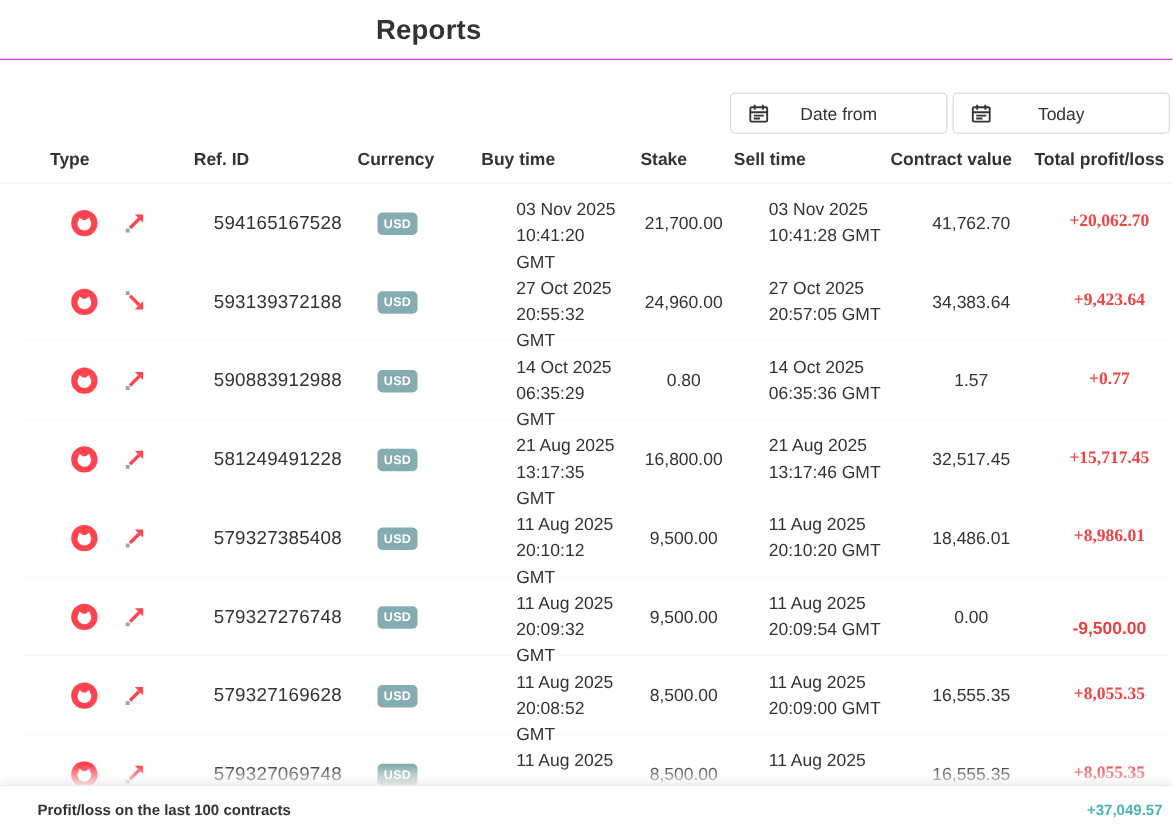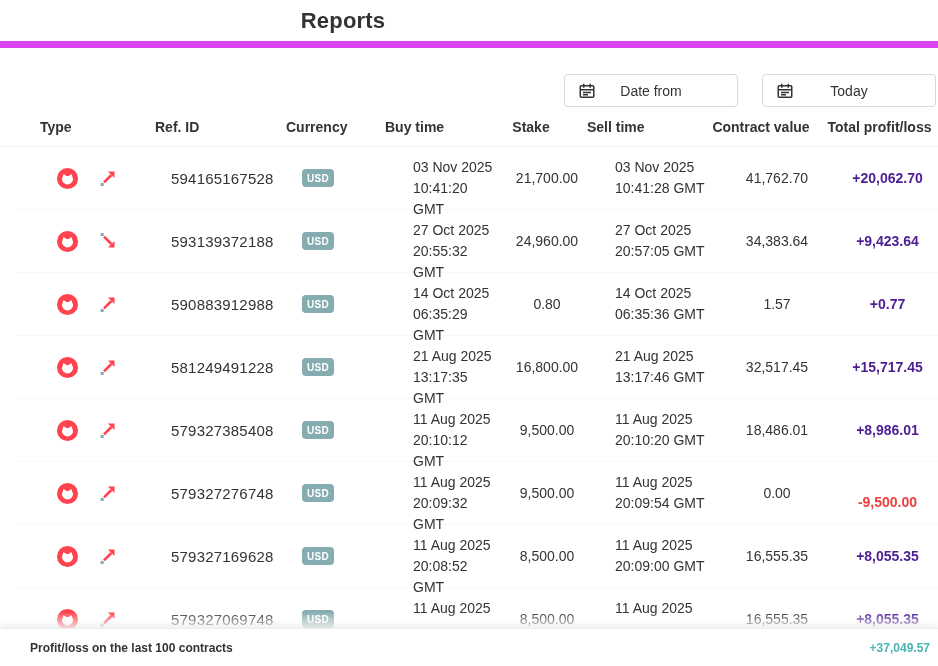--- a/index.html
+++ b/index.html
@@ -7,33 +7,33 @@
   body {
     width: 938px; height: 666px; overflow: hidden;
     font-family: "Liberation Sans", sans-serif;
     color: #333333;
   }
   .page { width: 938px; height: 666px; display: flex; flex-direction: column; background: #fff; }
 
   
   .topbar {
     height: 48px; flex: 0 0 48px; position: relative;
-    border-bottom: 7px solid #d946ef; background: #fff;
+    border-bottom: 1px solid #d946ef; background: #fff;
   }
   .title {
     position: absolute; left: 343px; top: 50%;
     transform: translate(-50%, -50%);
     font-size: 22px; font-weight: bold; color: #333;
     letter-spacing: .2px; white-space: nowrap;
   }
 
   
   .filters {
     margin-top: 26px; height: 33px; flex: 0 0 33px;
-    display: flex; justify-content: flex-end; gap: 24px; padding-right: 2px;
+    display: flex; justify-content: flex-end; gap: 4px; padding-right: 2px;
   }
   .date-input {
     width: 174px; height: 33px; border: 1px solid #d6dadb; border-radius: 4px;
     display: flex; align-items: center; background: #fff; cursor: pointer;
     position: relative;
   }
   .date-input .cal { display: flex; align-items: center; margin-left: 12px; }
   .date-input .date-label {
     position: absolute; left: 0; right: 0; text-align: center;
     font-size: 14px; color: #333;
@@ -60,21 +60,21 @@
   }
   .type-cell { display: flex; align-items: center; gap: 17px; }
   .ref { font-size: 15px; letter-spacing: .2px; }
   .badge {
     display: inline-block; min-width: 28px; padding: 4px 5px 3px;
     background: #85acb0; color: #fff; font-size: 10px; font-weight: bold;
     text-align: center; border-radius: 4px; letter-spacing: .3px;
   }
   .dt .line { display: block; height: 21px; line-height: 21px; margin-left: 12px; }
   .pl { font-weight: bold; }
-  .pl.profit { color: #4c1d95; }
+  .pl.profit { color: #ef4444; font-family: Liberation Serif, serif; }
   .pl.loss { color: #ec3f3f; margin-top: 17px; }
   .dir-icon.fall svg { transform: scaleY(-1); }
   .icon { display: inline-flex; line-height: 0; }
 
   .fade {
     position: absolute; left: 0; right: 0; bottom: 0; height: 16px;
     background: linear-gradient(to bottom, rgba(255,255,255,0), rgba(255,255,255,.85));
     pointer-events: none;
   }
 

